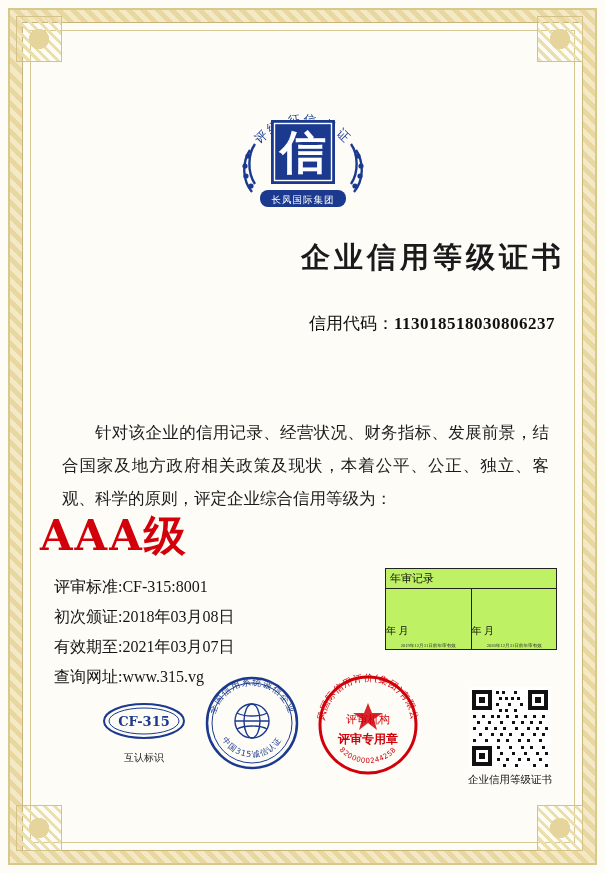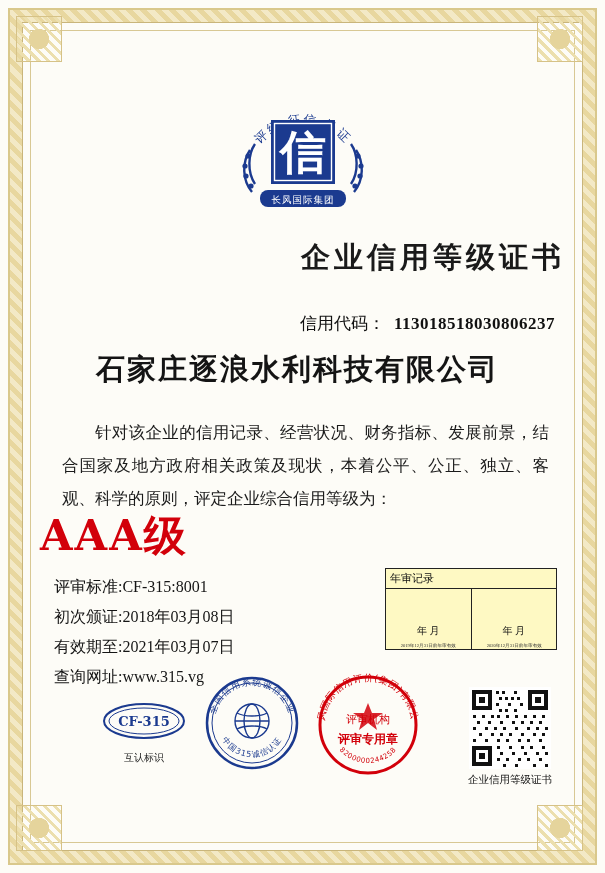--- a/index.html
+++ b/index.html
@@ -101,21 +101,20 @@
     top: 272px;
     right: 10px;
     font-size: 17px;
     color: #111;
     letter-spacing: 0px;
   }
   .credit-code .code-num {
     font-weight: bold;
     font-family: "Liberation Serif", serif;
     letter-spacing: 0.5px;
-    margin-left: 9px;
   }
   .company {
     position: absolute;
     top: 310px;
     left: 0;
     right: 10px;
     text-align: center;
     font-size: 29px;
     font-weight: bold;
     color: #141414;
@@ -161,21 +160,21 @@
   .meta div { white-space: nowrap; }
 
   
   .review-box {
     position: absolute;
     top: 528px;
     right: 8px;
     width: 172px;
     border: 1px solid #222;
     box-sizing: border-box;
-    background: #fef9c3;
+    background: #bef264;
   }
   .review-title {
     font-size: 11px;
     padding: 2px 4px;
     border-bottom: 1px solid #222;
     color: #111;
   }
   .review-cells {
     display: flex;
     height: 60px;
@@ -183,21 +182,21 @@
   .review-cell {
     flex: 1;
     position: relative;
     box-sizing: border-box;
   }
   .review-cell + .review-cell { border-left: 1px solid #222; }
   .review-cell .ym {
     position: absolute;
     bottom: 11px;
     width: 100%;
-    text-align: center;
+    text-align: left;
     font-size: 10px;
     color: #111;
   }
   .review-cell .tiny {
     position: absolute;
     bottom: 1px;
     width: 100%;
     text-align: center;
     font-size: 5px;
     color: #333;
@@ -299,21 +298,20 @@
         <text x="75" y="124.5" font-size="9.5" fill="#ffffff" text-anchor="middle" font-family="DejaVu Sans, sans-serif" letter-spacing="1">长风国际集团</text>
       </svg>
     </div>
 
     <div class="main-title">企业信用等级证书</div>
 
     <div class="credit-code">
       <span>信用代码：</span><span class="code-num">113018518030806237</span>
     </div>
 
-    <div class="company">石家庄逐浪水利科技有限公司</div>
 
     <div class="body-text">
       <p>针对该企业的信用记录、经营状况、财务指标、发展前景，结合国家及地方政府相关政策及现状，本着公平、公正、独立、客观、科学的原则，评定企业综合信用等级为：</p>
     </div>
 
     <div class="grade">AAA级</div>
 
     <div class="meta">
       <div>评审标准:CF-315:8001</div>
       <div>初次颁证:2018年03月08日</div>

